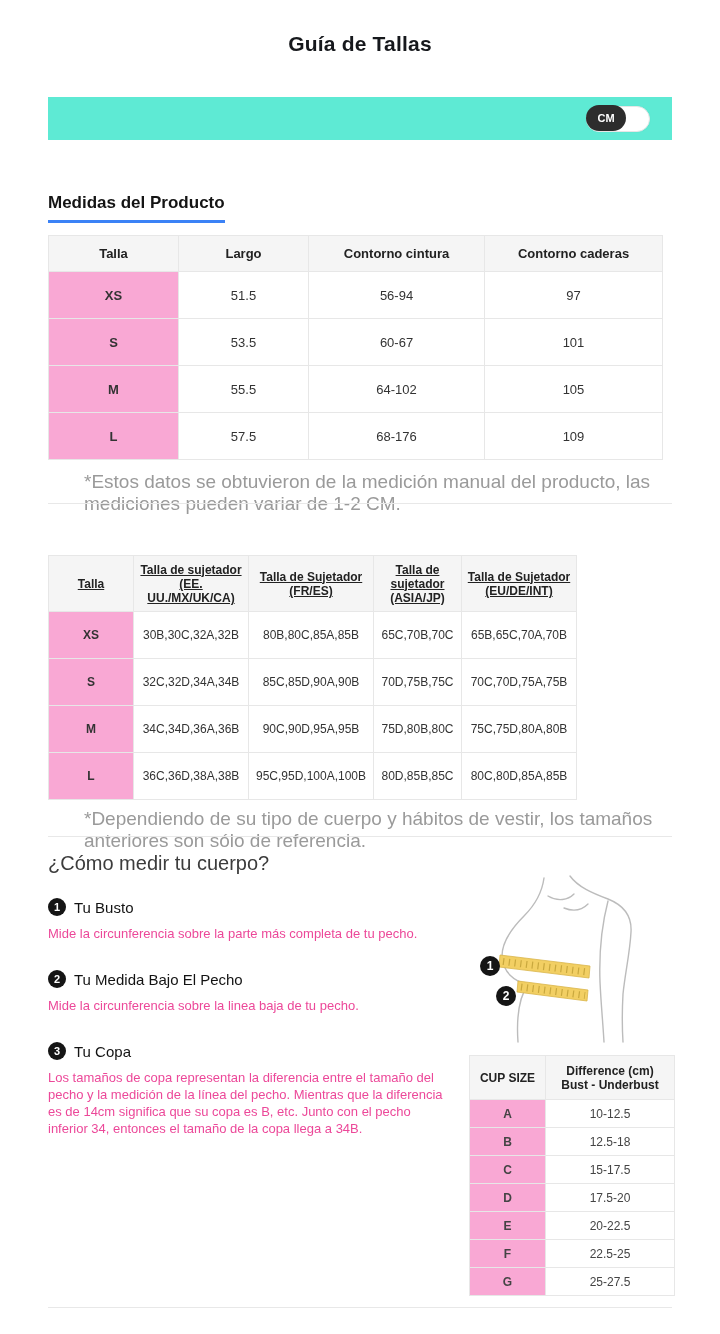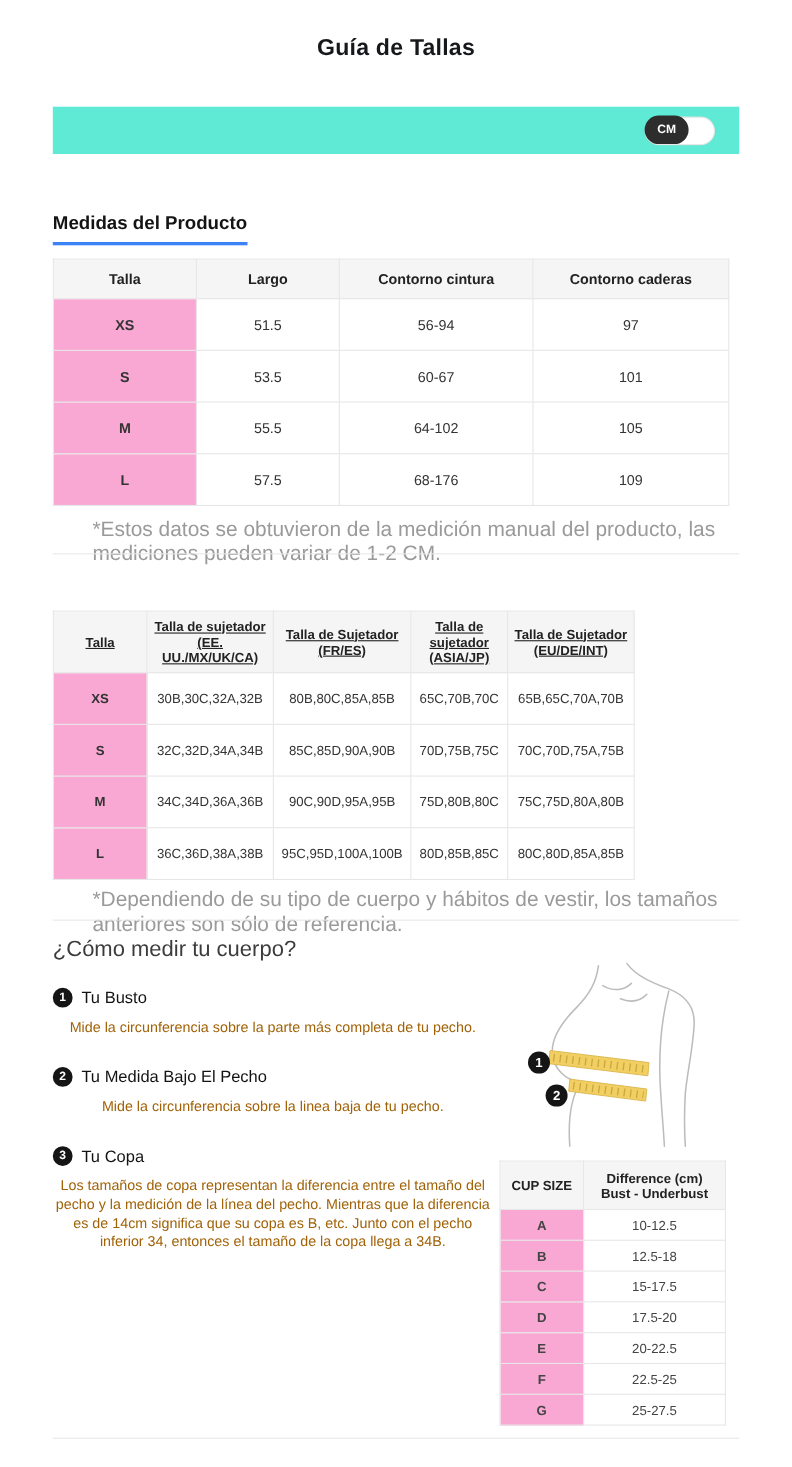--- a/index.html
+++ b/index.html
@@ -46,29 +46,29 @@
 
   .how-heading { position:absolute; left:48px; top:852px; font-size:20px; font-weight:400; color:#3c3c3c;text-align:right; }
 
   .steps { position:absolute; left:48px; top:898px; width:400px; }
   .step { position:absolute; left:0; width:400px; }
   .step-1 { top:0; } .step-2 { top:72px; } .step-3 { top:144px; }
   .step-head { display:flex; align-items:center; gap:8px; margin-bottom:9px; }
   .step-badge { width:18px; height:18px; border-radius:50%; background:#151515; color:#fff;
     font-size:11px; font-weight:bold; display:flex; align-items:center; justify-content:center; flex:0 0 18px; }
   .step-title { font-size:15px; font-weight:normal; color:#131313; }
-  .step-desc { font-size:13px; color:#a16207; line-height:17px;text-align:center; }
+  .step-desc { font-size:13px; color:#ec4899; line-height:17px; }
 
   .illustration { position:absolute; left:462px; top:872px; width:205px; height:172px; }
   .badge-overlay { position:absolute; width:20px; height:20px; border-radius:50%; background:#151515;
     color:#fff; font-size:12px; font-weight:bold; display:flex; align-items:center; justify-content:center; }
   .badge-b1 { left:18px; top:84px; }
   .badge-b2 { left:34px; top:114px; }
 
-  .cup-table { position:absolute; left:454px; top:1055px; width:205px; font-size:12px; }
+  .cup-table { position:absolute; left:469px; top:1055px; width:205px; font-size:12px; }
   .cup-table thead th { height:44px; line-height:14px; }
   .cup-table td { height:28px; color:#444; }
   .cup-table td.rowlabel { font-size:12px; }
   .cup-hdr2 { font-weight:bold; }
 </style>
 </head>
 <body>
 
 <div class="page">
 

